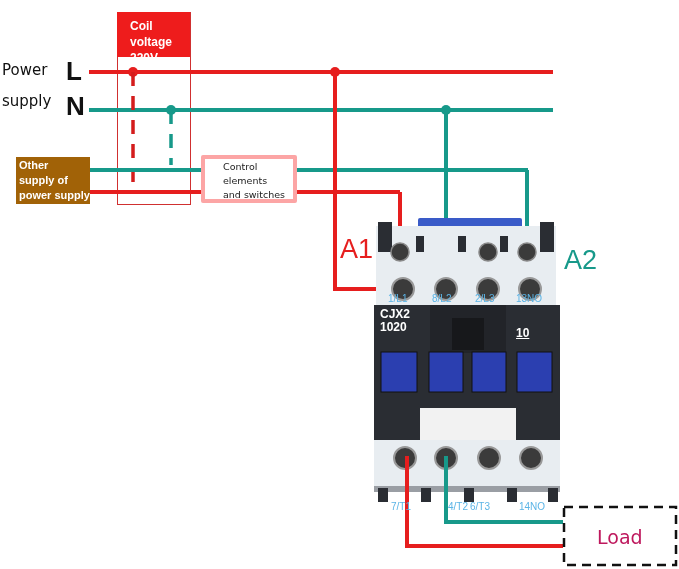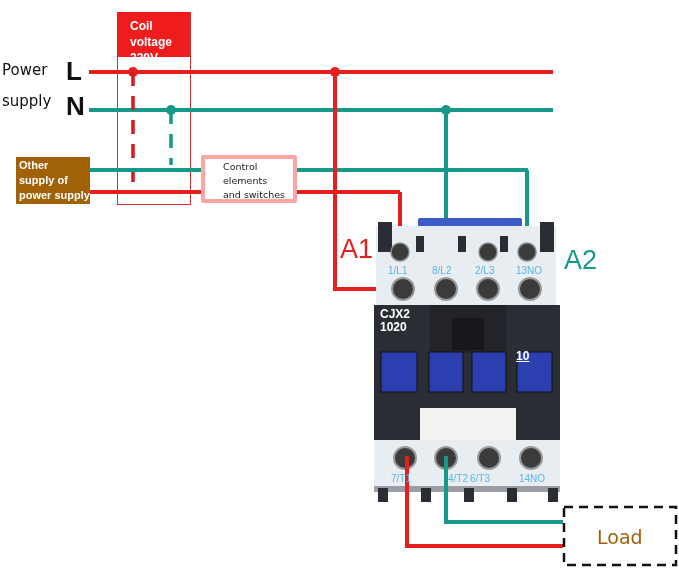--- a/index.html
+++ b/index.html
@@ -8,23 +8,23 @@
   .lbl { position:absolute; white-space:nowrap; }
   .power-lbl { font-size:15px; color:#111; left:2px; }
   .ln-lbl { font-family:"Liberation Sans", sans-serif; font-weight:bold; font-size:26px; color:#111; }
   .coil-box-head { position:absolute; left:117px; top:12px; width:73px; height:45px; background:#ee1c1c; color:#fff;
     font-family:"Liberation Sans", sans-serif; font-weight:bold; font-size:12px; line-height:16px; padding:6px 0 0 13px; box-sizing:border-box; }
   .other-box { position:absolute; left:16px; top:157px; width:74px; height:47px; background:#a16207; color:#fff;
     font-family:"Liberation Sans", sans-serif; font-weight:bold; font-size:11px; line-height:15px; padding:1px 0 0 3px; box-sizing:border-box; }
   .ctrl-box { position:absolute; left:201px; top:155px; width:96px; height:48px; border:4px solid #fca5a5; background:#fff; box-sizing:border-box;
     font-size:9.5px; line-height:14px; color:#222; padding:1px 0 0 18px; border-radius:2px; }
   .a-lbl { position:absolute; font-family:"Liberation Sans", sans-serif; font-size:27px;text-align:center; }
-  .term-lbl { position:absolute; font-family:"Liberation Sans", sans-serif; font-size:10px; color:#5bb4e6; }
+  .term-lbl { position:absolute; font-family:"Liberation Sans", sans-serif; font-size:10px; color:#5bb4e6;margin-top:28px; }
   .model { position:absolute; font-family:"Liberation Sans", sans-serif; font-weight:bold; font-size:12px; color:#fff; line-height:13px; }
-  .load-lbl { position:absolute; font-size:19px; color:#a16207; }
+  .load-lbl { position:absolute; font-size:19px; color:#be185d; }
 </style>
 </head>
 <body>
 
 <svg id="diagram" width="679" height="569" viewBox="0 0 679 569">
 
   <rect x="117.5" y="12.5" width="73" height="192" fill="none" stroke="#d03030" stroke-width="1"></rect>
 
   <line x1="89" y1="72" x2="553" y2="72" stroke="#e61e1e" stroke-width="4"></line>
 
@@ -131,15 +131,15 @@
 
 <span class="term-lbl" style="left:391px; top:473px;">7/T1</span>
 <span class="term-lbl" style="left:448px; top:473px;">4/T2</span>
 <span class="term-lbl" style="left:470px; top:473px;">6/T3</span>
 <span class="term-lbl" style="left:519px; top:473px;">14NO</span>
 
 <div class="model" style="left:380px; top:308px;">
   <div>CJX2</div>
   <div>1020</div>
 </div>
-<span class="model" style="left:516px; top:350px;text-decoration:underline;">10</span>
+<span class="model" style="left:516px; top:327px;text-decoration:underline;">10</span>
 
 <span class="load-lbl" style="left:597px; top:526px;">Load</span>
 
 </body></html>

